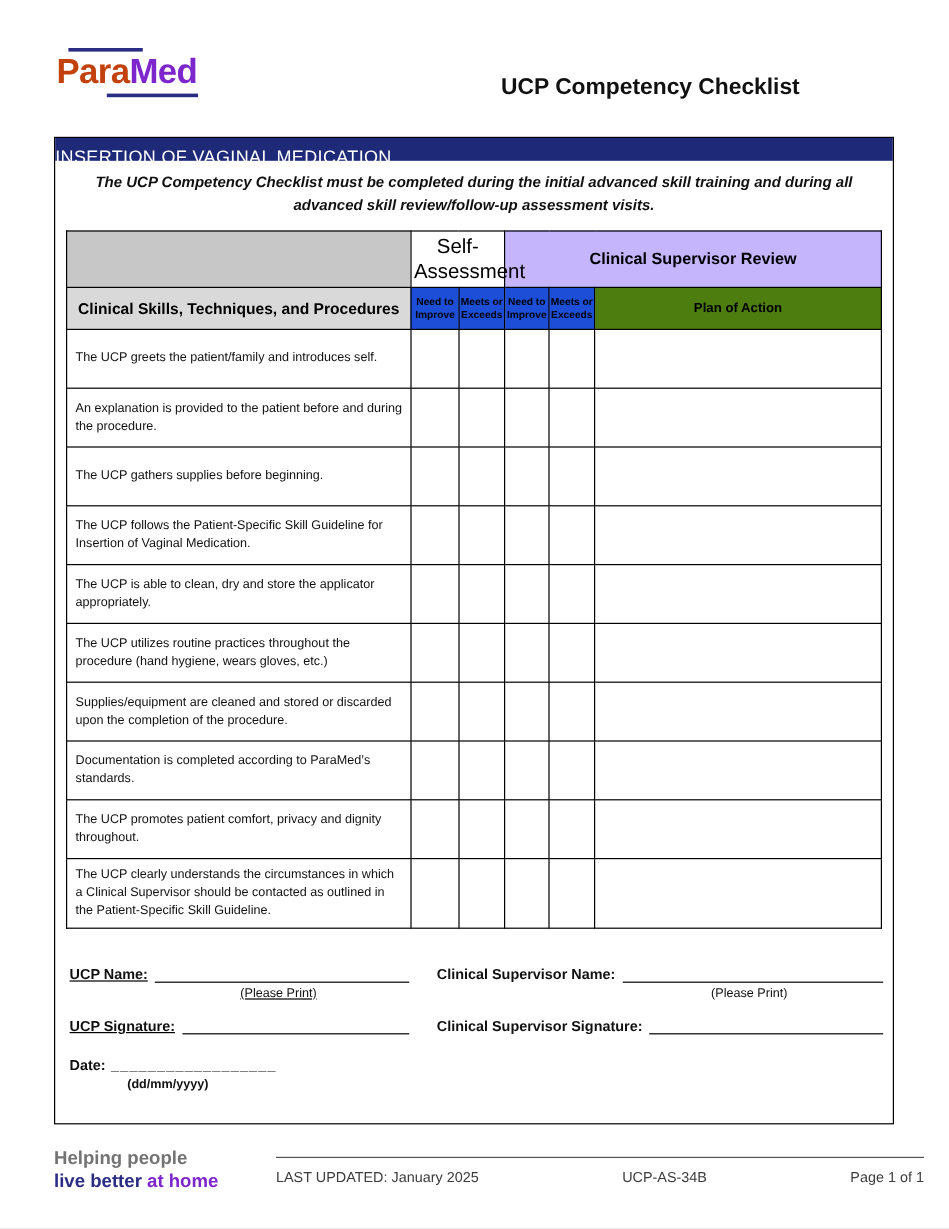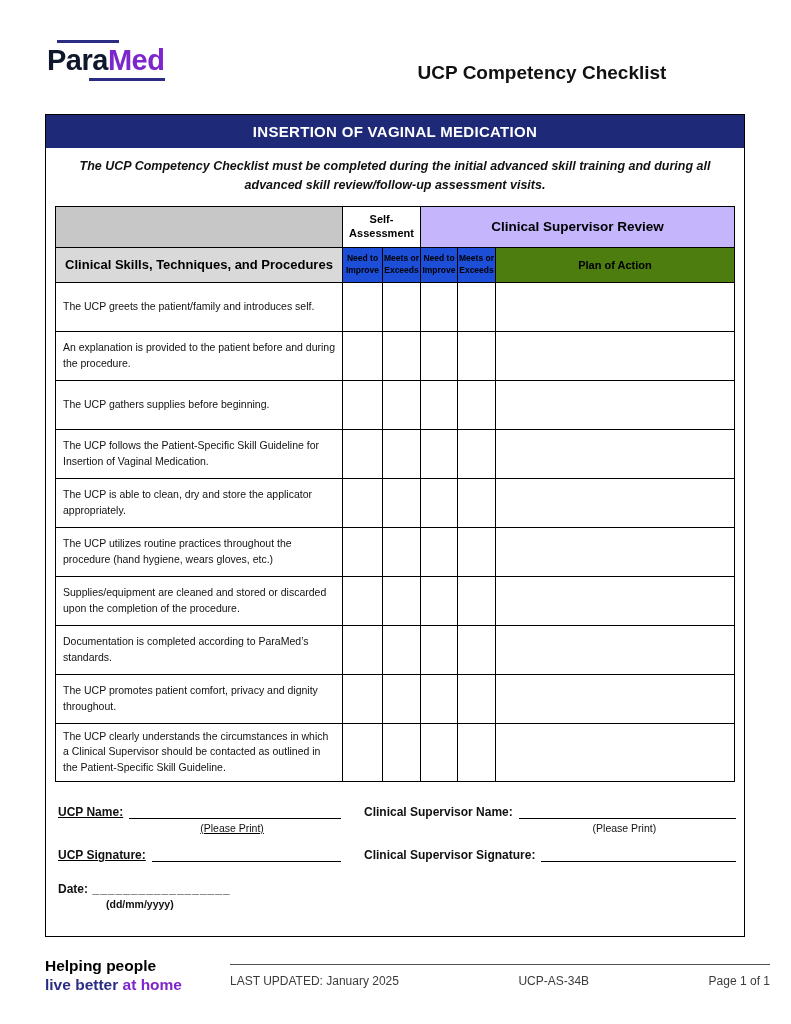--- a/index.html
+++ b/index.html
@@ -12,31 +12,31 @@
   .logo-text { font-size:29px; font-weight:bold; letter-spacing:-0.5px; line-height:1.0; }
   .logo-line-bottom { width:76px; height:3px; margin-left:42px; margin-top:3px; }
 
   
   .doc-title { position:absolute; left:402px; top:62px; width:280px; text-align:center;
                font-size:19px; font-weight:bold; color:#111; }
 
   
   .form-box { position:absolute; left:45px; top:114px; width:700px; height:823px;
               border:1.5px solid #000; background:#fff; }
-  .banner { height:33px; color:#fff; font-weight:bold; font-size:15px; letter-spacing:0.3px;
-            text-align:center; line-height:33px; }
+  .banner { height:19px; color:#fff; font-weight:normal; font-size:15px; letter-spacing:0.3px;
+            text-align:left; line-height:33px; }
   .instructions { margin:9px auto 0; width:648px; text-align:center; font-weight:bold;
                   font-style:italic; font-size:12.5px; line-height:1.5; color:#111; }
 
   
   table.skills { margin:11px auto 0; width:679px; border-collapse:collapse; table-layout:fixed; }
   table.skills th, table.skills td { border:1px solid #000; }
   table.skills { border:1.5px solid #000; }
   th.corner { background:#c7c7c7; }
-  th.self-hd { background:#ffffff; font-size:11px; font-weight:bold; line-height:1.25; padding:2px; }
+  th.self-hd { background:#ffffff; font-size:17px; font-weight:normal; line-height:1.25; padding:2px; }
   th.csr-hd { background:#c4b5fd; font-size:13.5px; font-weight:bold; }
   th.skills-hd { background:#d9d9d9; font-size:13px; font-weight:bold; padding:4px; }
   th.sub-hd { background:#1d4ed8; font-size:8.5px; font-weight:bold; line-height:1.3; padding:2px 1px; }
   th.plan-hd { background:#4d7c0f; font-size:11px; font-weight:bold; }
   tr.group-row { height:41px; }
   tr.sub-row { height:35px; }
   td.skill { font-size:10.5px; padding:5px 5px 5px 7px; vertical-align:middle; height:49px;
              line-height:1.45; color:#111; }
   td.check, td.plan { background:#fff; }
   tbody tr:last-child td.skill { height:58px; }
@@ -63,21 +63,21 @@
                  padding-top:9px; display:flex; justify-content:space-between; font-size:12px; color:#3c3c3c; }
 </style>
 </head>
 <body>
 
 <div class="page">
 
   <div class="logo">
     <div class="logo-line-top" style="background-color: rgb(43, 45, 132);"></div>
     <div class="logo-text">
-      <span style="color: #0f172a;">Para</span><span style="color: rgb(125, 38, 204);">Med</span>
+      <span style="color: #c2410c;">Para</span><span style="color: rgb(125, 38, 204);">Med</span>
     </div>
     <div class="logo-line-bottom" style="background-color: rgb(43, 45, 132);"></div>
   </div>
 
   <div class="doc-title">UCP Competency Checklist</div>
 
   <div class="form-box">
 
     <div class="banner" style="background-color: rgb(30, 42, 120);">INSERTION OF VAGINAL MEDICATION</div>
 
@@ -245,21 +245,21 @@
           <span class="sig-label">Date:</span>
           <span class="date-line">__________________</span>
         </div>
         <div class="date-caption">(dd/mm/yyyy)</div>
       </div>
 
     </div>
   </div>
 
   <div class="footer-brand">
-    <div style="color: #000000;">Helping people</div>
+    <div style="color: #737373;">Helping people</div>
     <div>
       <span style="color: rgb(43, 45, 132);">live better</span>
       <span style="color: rgb(125, 38, 204);">at home</span>
     </div>
   </div>
 
   <div class="footer-meta">
     <span>LAST UPDATED: January 2025</span>
     <span>UCP-AS-34B</span>
     <span>Page 1 of 1</span>

